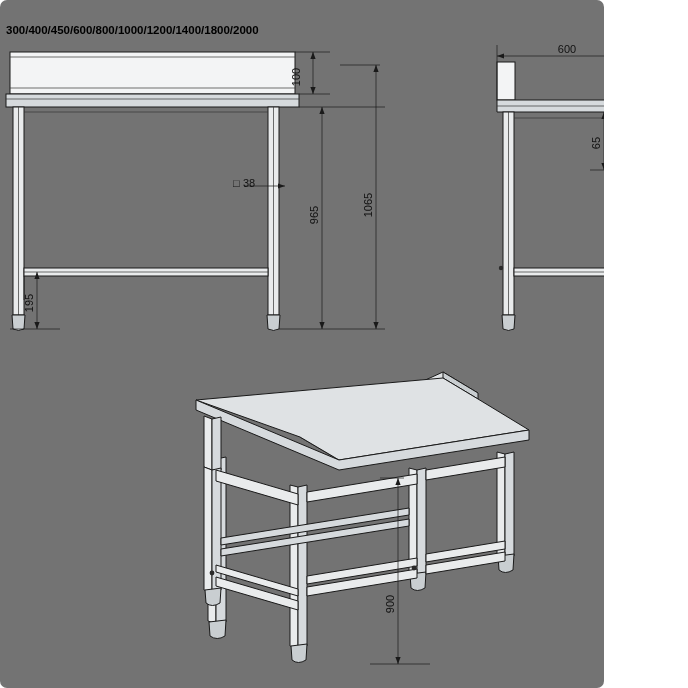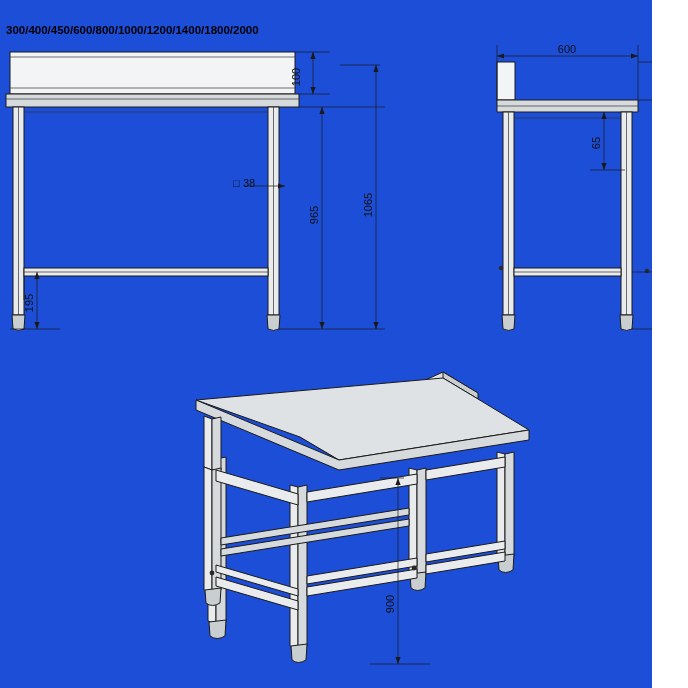--- a/index.html
+++ b/index.html
@@ -5,24 +5,25 @@
   html, body {
     margin: 0;
     padding: 0;
     background: #ffffff;
   }
   body {
     font-family: "Liberation Sans", sans-serif;
   }
   #sheet {
     position: relative;
-    width: 652px;
+    width: 604px;
     height: 688px;
-    background: #1d4ed8;
+    background: #737373;
     overflow: hidden;
+    border-radius: 7px;
   }
   #sheet svg {
     position: absolute;
     left: 0;
     top: 0;
   }
   .dimtext {
     font-family: "Liberation Sans", sans-serif;
     font-size: 11px;
     fill: #111111;

